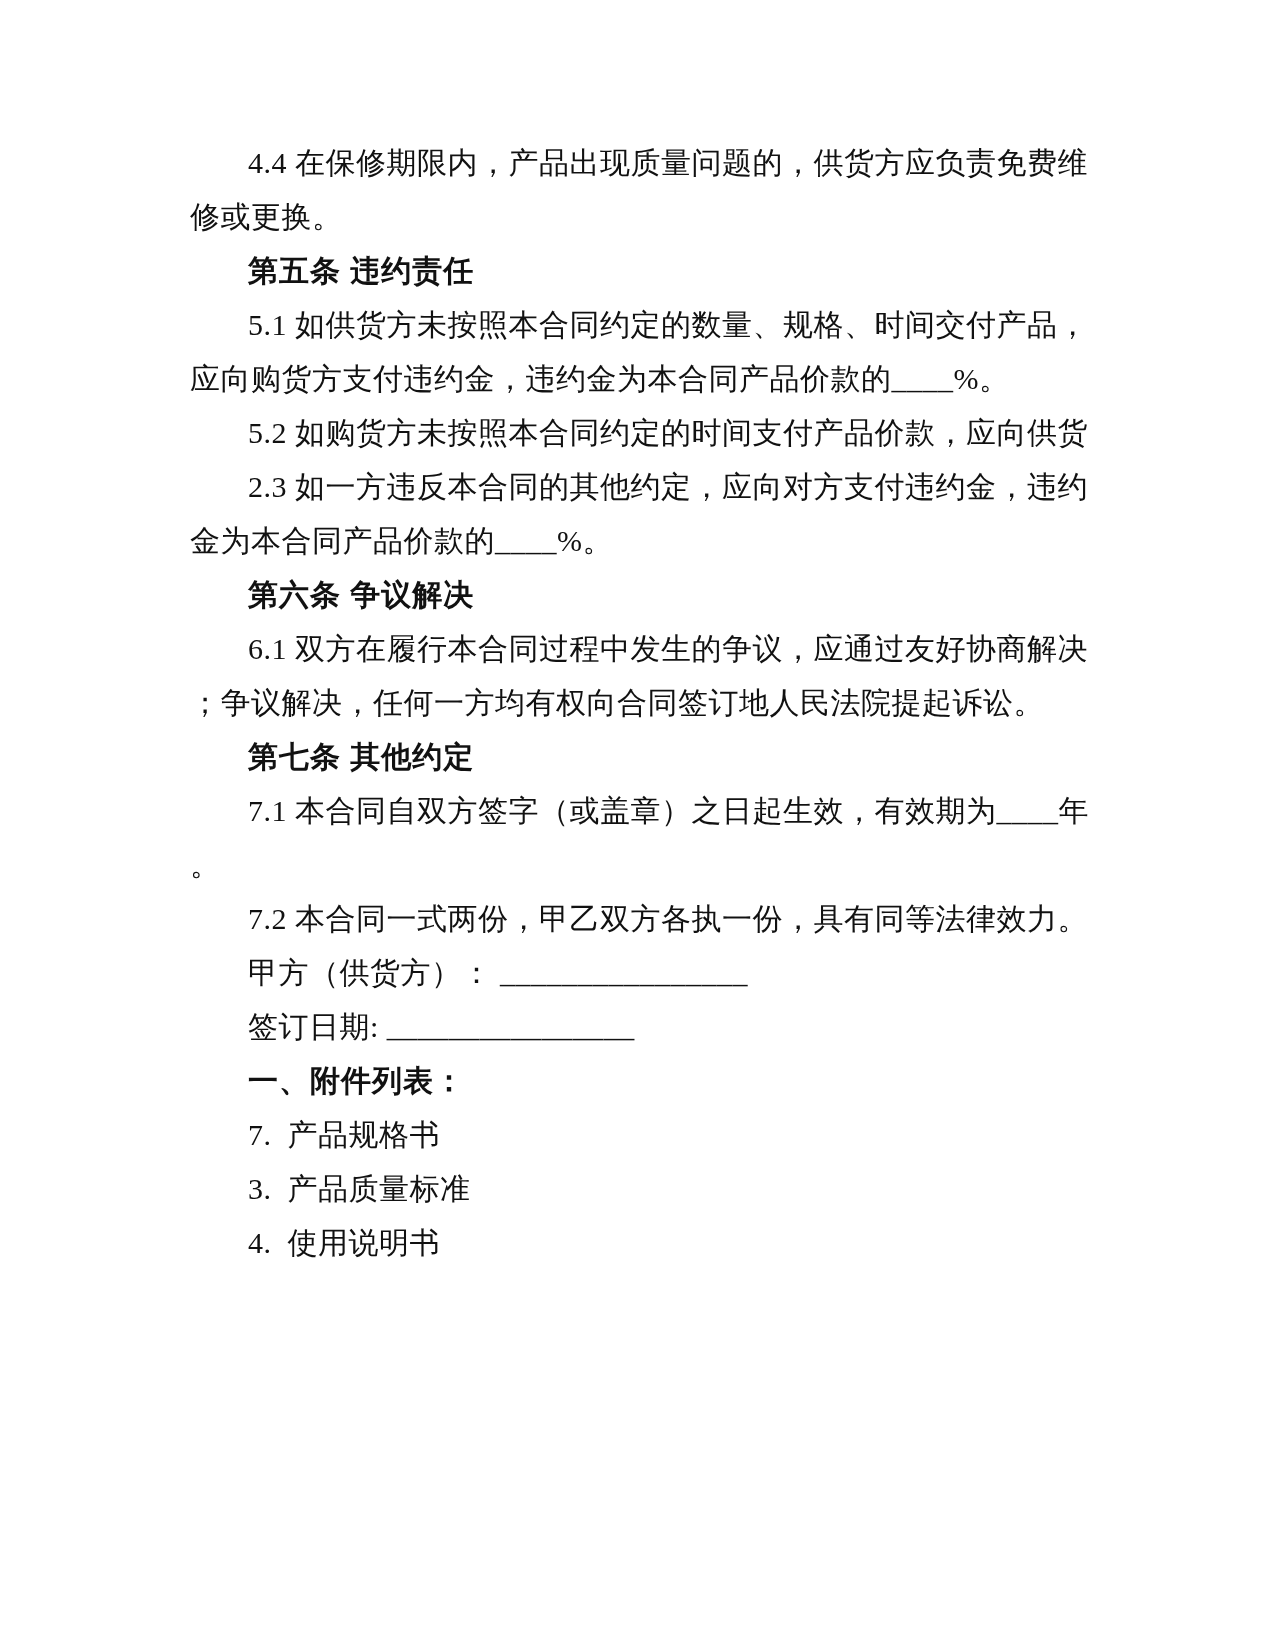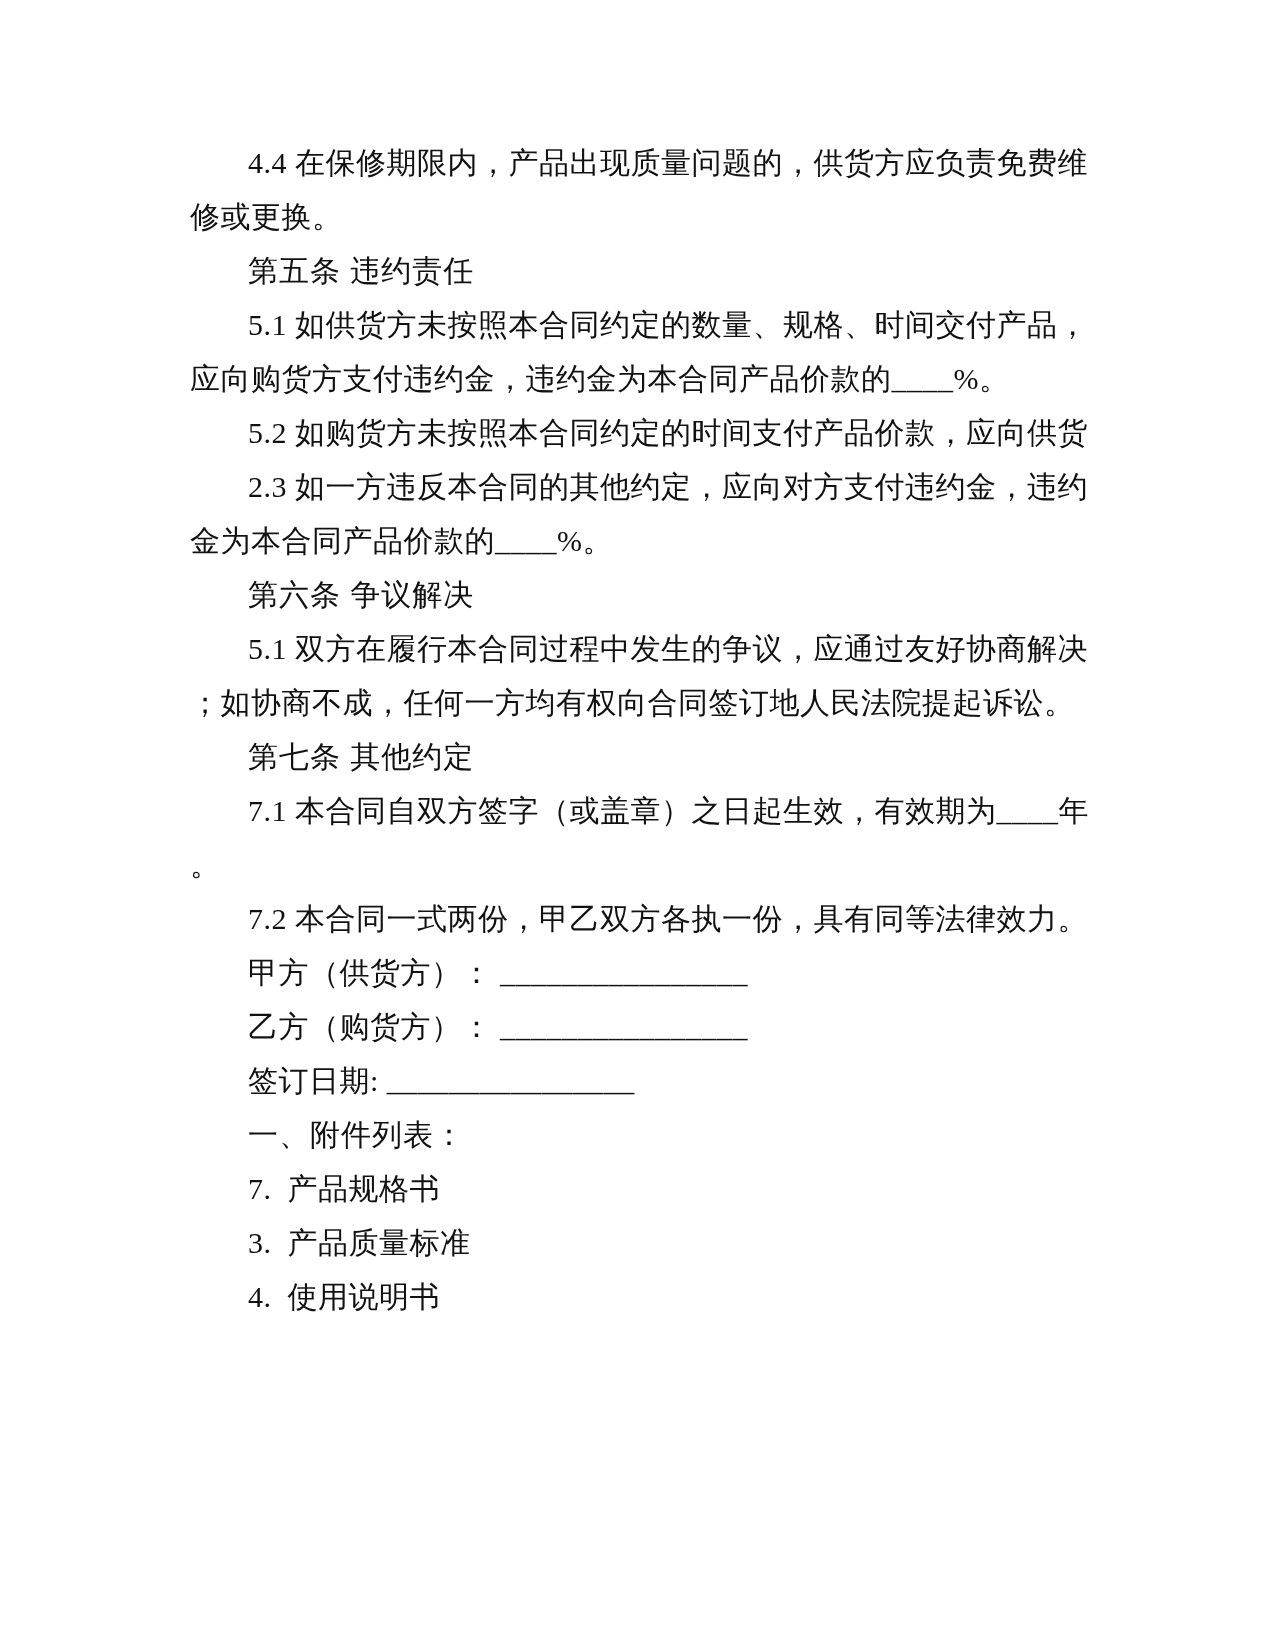--- a/index.html
+++ b/index.html
@@ -23,43 +23,42 @@
     height: 54px;
     line-height: 54px;
     white-space: pre;
     letter-spacing: 0.5px;
   }
   .indent {
     padding-left: 58px;
   }
   .heading {
     font-family: "Liberation Sans", "DejaVu Sans", sans-serif;
-    font-weight: 400;
+    font-weight: 700;
     letter-spacing: 1px;
   }
 </style>
 </head>
 <body>
 
 <div class="page">
   <div class="line indent">4.4 在保修期限内，产品出现质量问题的，供货方应负责免费维</div>
   <div class="line">修或更换。</div>
   <div class="line indent heading">第五条 违约责任</div>
   <div class="line indent">5.1 如供货方未按照本合同约定的数量、规格、时间交付产品，</div>
   <div class="line">应向购货方支付违约金，违约金为本合同产品价款的____%。</div>
   <div class="line indent">5.2 如购货方未按照本合同约定的时间支付产品价款，应向供货</div>
   <div class="line indent">2.3 如一方违反本合同的其他约定，应向对方支付违约金，违约</div>
   <div class="line">金为本合同产品价款的____%。</div>
   <div class="line indent heading">第六条 争议解决</div>
-  <div class="line indent">5.1 双方在履行本合同过程中发生的争议，应通过友好协商解决</div>
-  <div class="line">；如协商不成，任何一方均有权向合同签订地人民法院提起诉讼。</div>
+  <div class="line indent">6.1 双方在履行本合同过程中发生的争议，应通过友好协商解决</div>
+  <div class="line">；争议解决，任何一方均有权向合同签订地人民法院提起诉讼。</div>
   <div class="line indent heading">第七条 其他约定</div>
   <div class="line indent">7.1 本合同自双方签字（或盖章）之日起生效，有效期为____年</div>
   <div class="line">。</div>
   <div class="line indent">7.2 本合同一式两份，甲乙双方各执一份，具有同等法律效力。</div>
   <div class="line indent">甲方（供货方）： ________________</div>
-  <div class="line indent">乙方（购货方）： ________________</div>
   <div class="line indent">签订日期: ________________</div>
   <div class="line indent heading">一、附件列表：</div>
   <div class="line indent">7.  产品规格书</div>
   <div class="line indent">3.  产品质量标准</div>
   <div class="line indent">4.  使用说明书</div>
 </div>
 
 </body></html>

